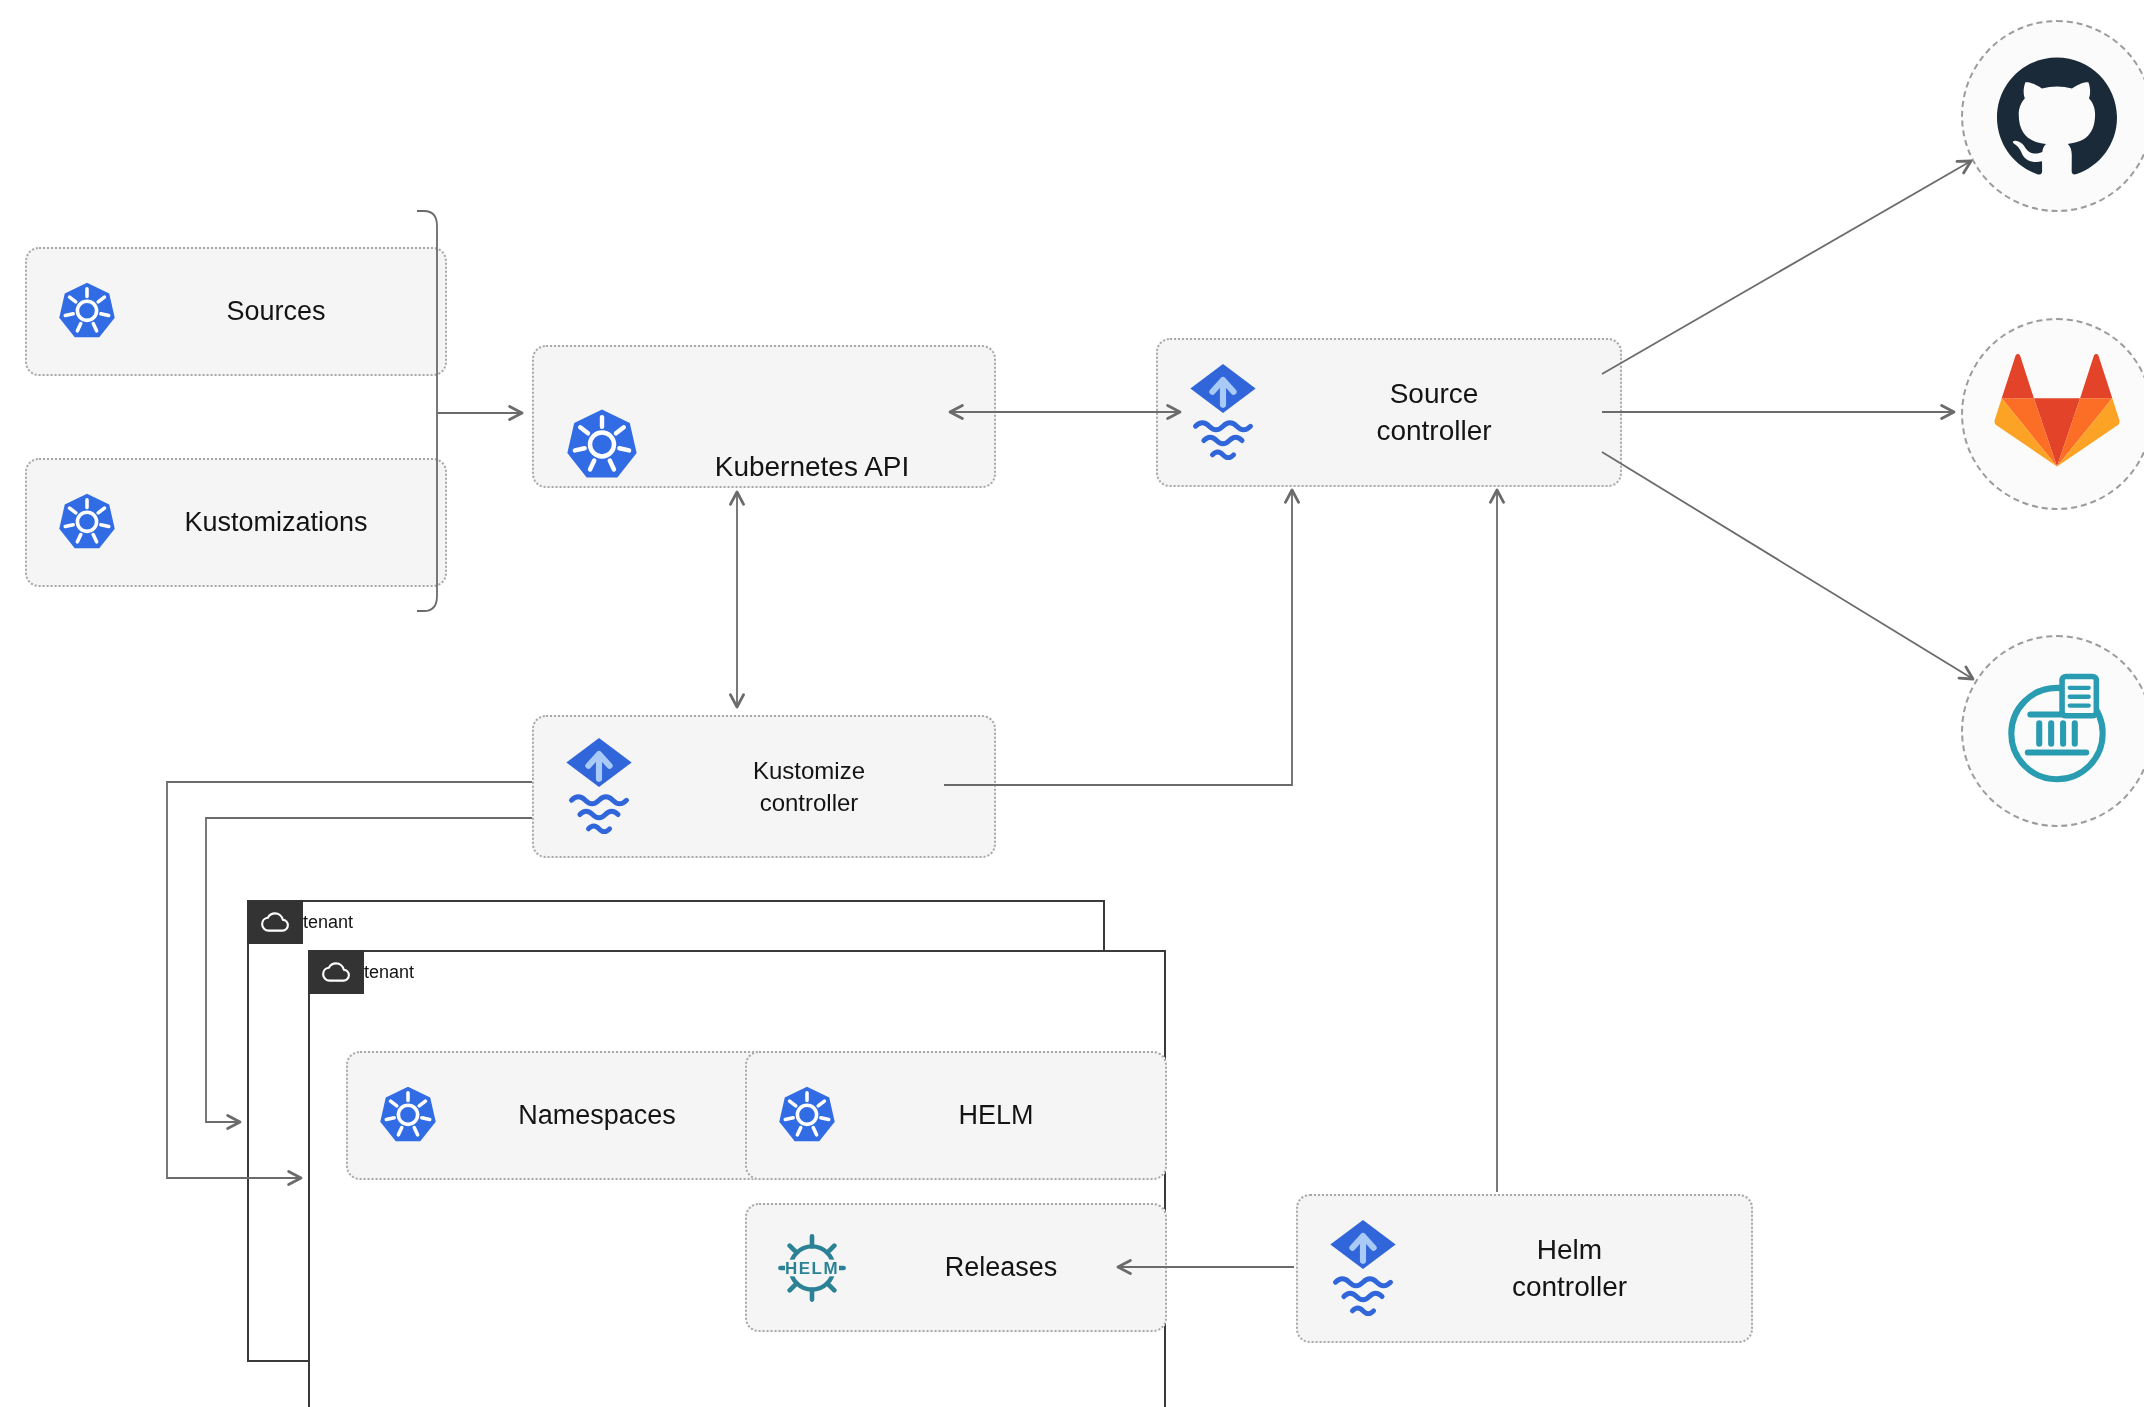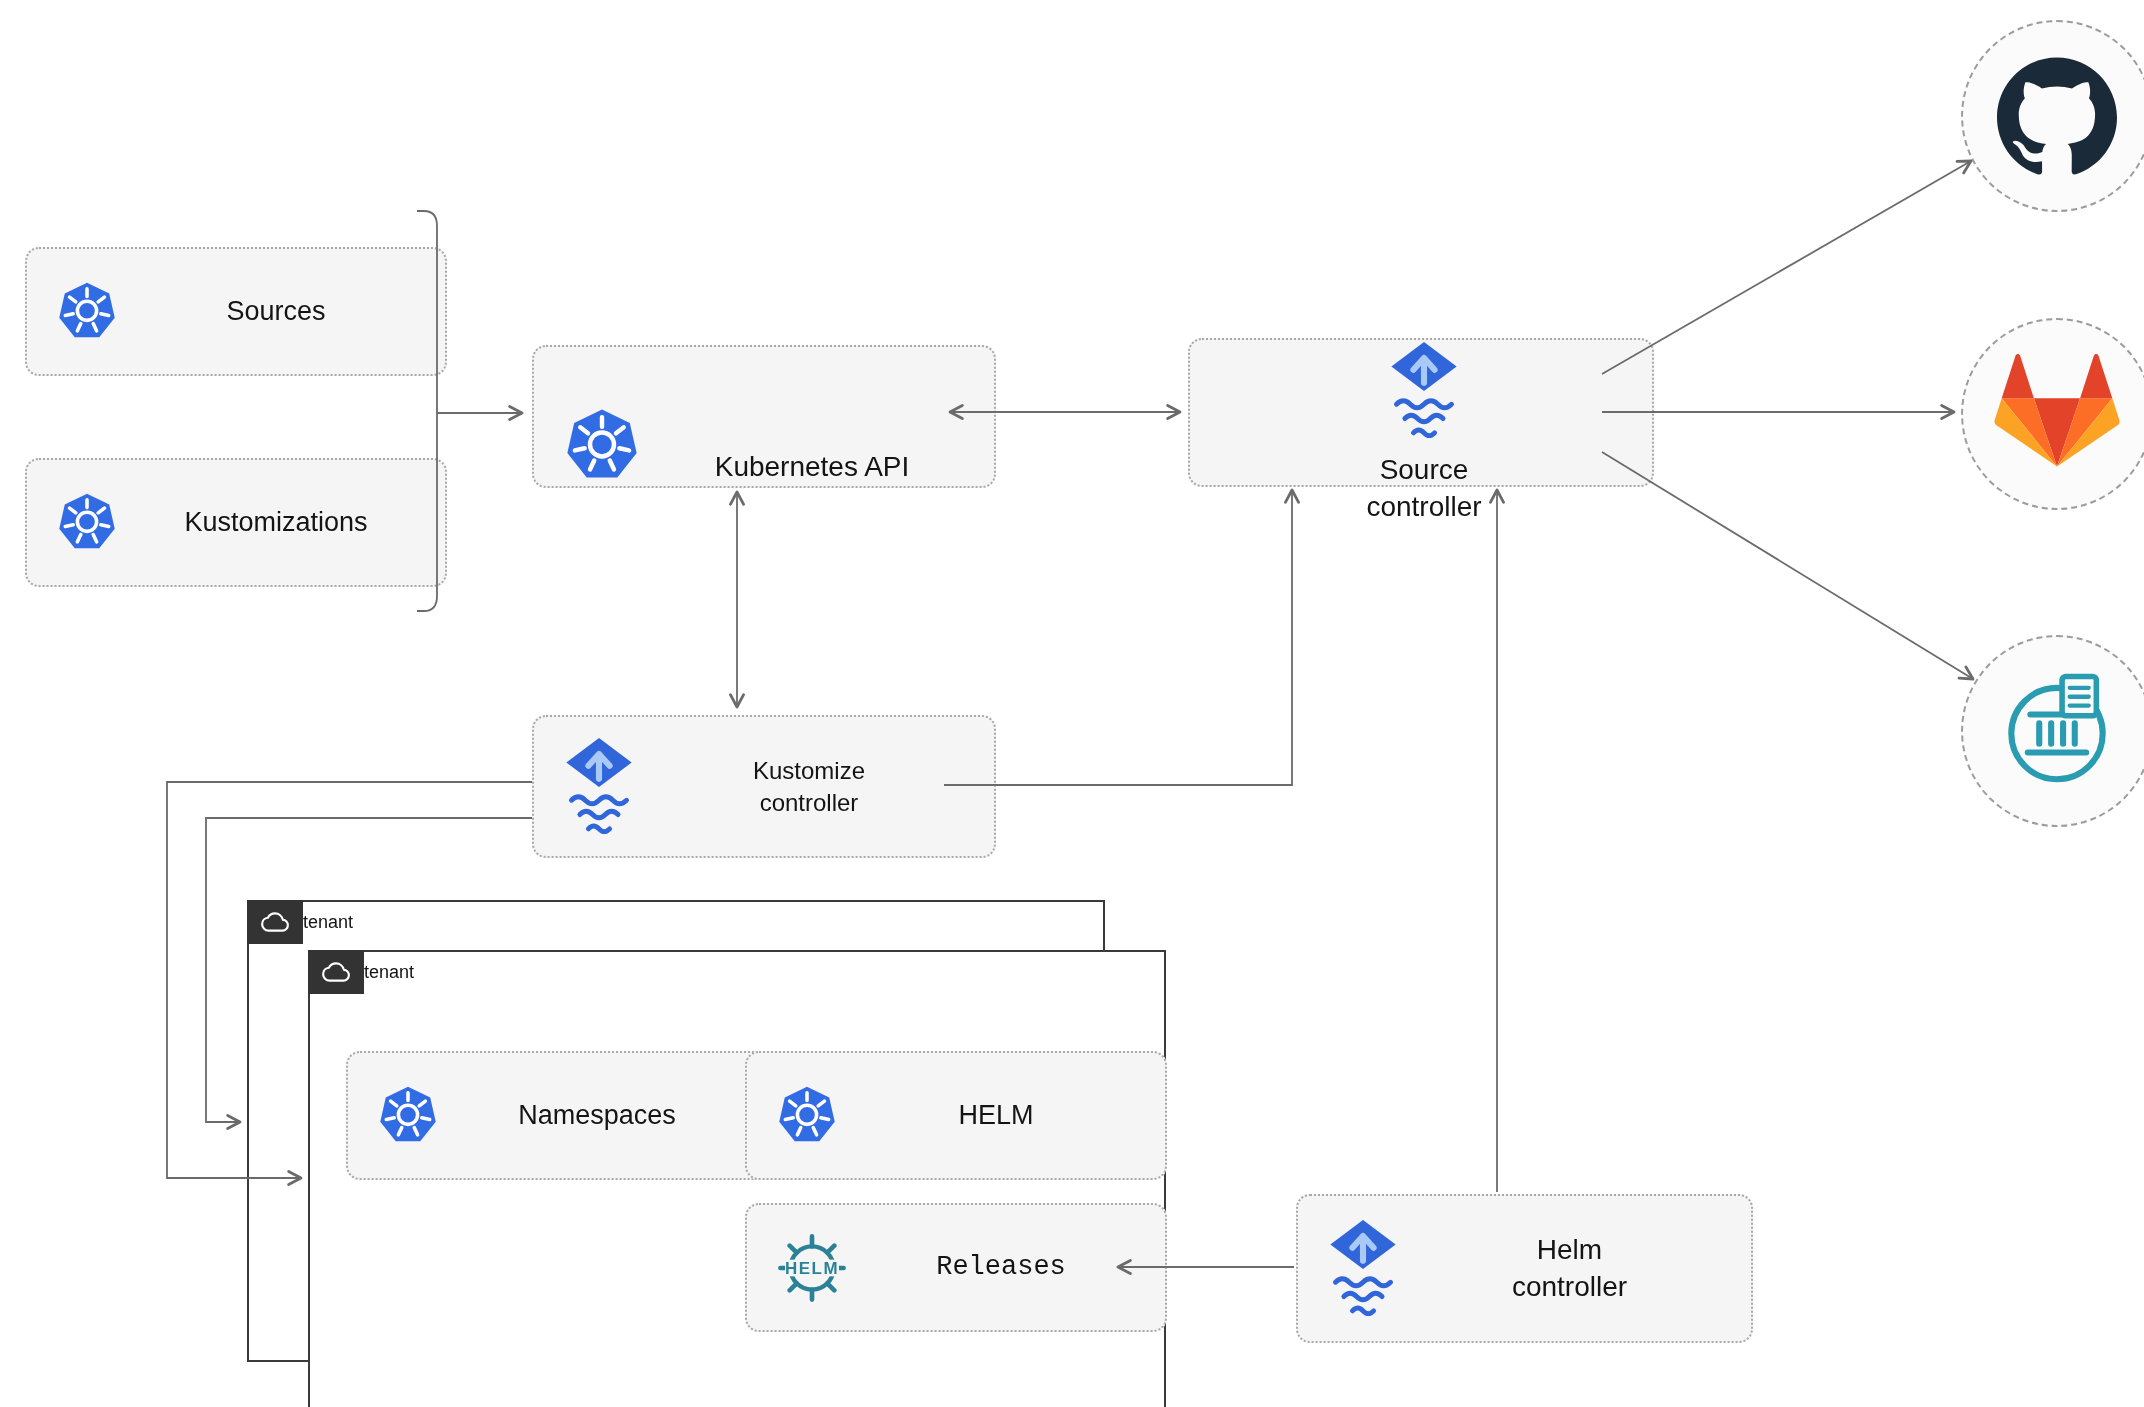--- a/index.html
+++ b/index.html
@@ -130,21 +130,21 @@
     <div class="label">Kustomizations</div>
   </div>
 
   <div class="node" style="left:532px; top:345px; width:410px; height:139px;align-items:flex-end;">
     <svg class="icon" width="80" height="80">
         <use href="#sym-k8s"></use>
       </svg>
     <div class="label" style="font-size:28px;">Kubernetes API</div>
   </div>
 
-  <div class="node" style="left:1188px; top:338px; width:412px; height:145px;flex-direction:column;">
+  <div class="node" style="left:1156px; top:338px; width:412px; height:145px;">
     <svg class="icon" width="74" height="102">
         <use href="#sym-flux"></use>
       </svg>
     <div class="label" style="font-size:28px;">Source
 controller</div>
   </div>
 
   <div class="node" style="left:532px; top:715px; width:410px; height:139px;">
     <svg class="icon" width="74" height="102">
         <use href="#sym-flux"></use>
@@ -190,21 +190,21 @@
     </div>
 
     <div class="node" style="left:435px; top:99px; width:368px; height:125px;">
       <svg class="icon" width="64" height="64">
           <use href="#sym-k8s"></use>
         </svg>
       <div class="label">HELM</div>
     </div>
 
 
-    <div class="node" style="left:435px; top:251px; width:368px; height:125px;font-family:Liberation Mono, monospace;">
+    <div class="node" style="left:435px; top:251px; width:368px; height:125px;">
       <svg class="icon" width="74" height="74">
           <use href="#sym-helm"></use>
         </svg>
       <div class="label">Releases</div>
     </div>
   </div>
 
   <div class="endpoint" style="left:1961px; top:20px;">
     <svg width="120" height="120">
         <use href="#sym-github"></use>

